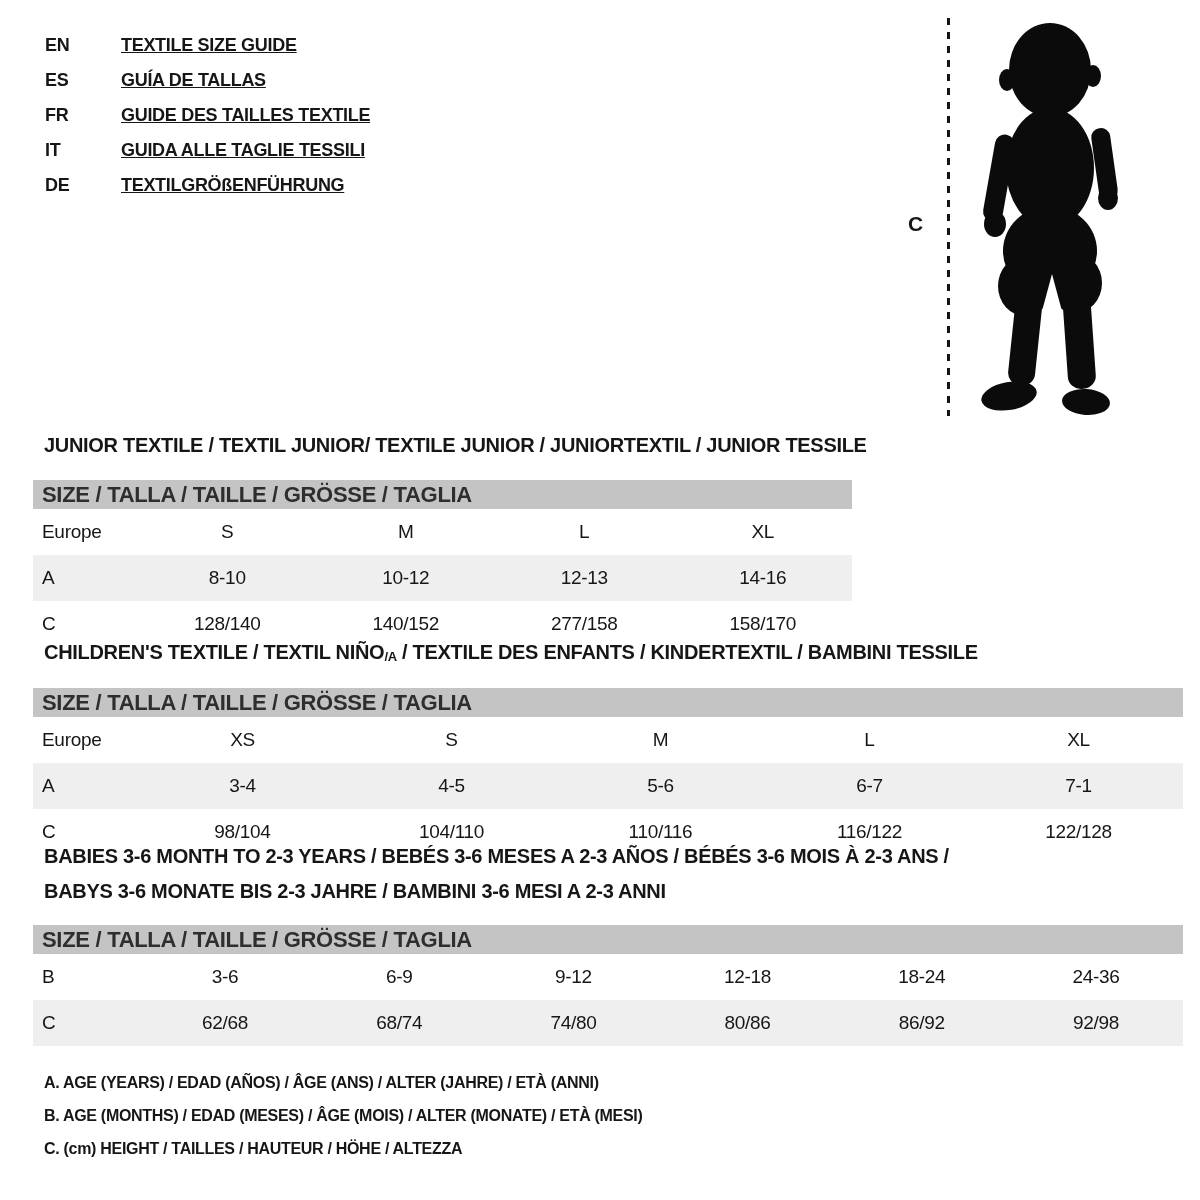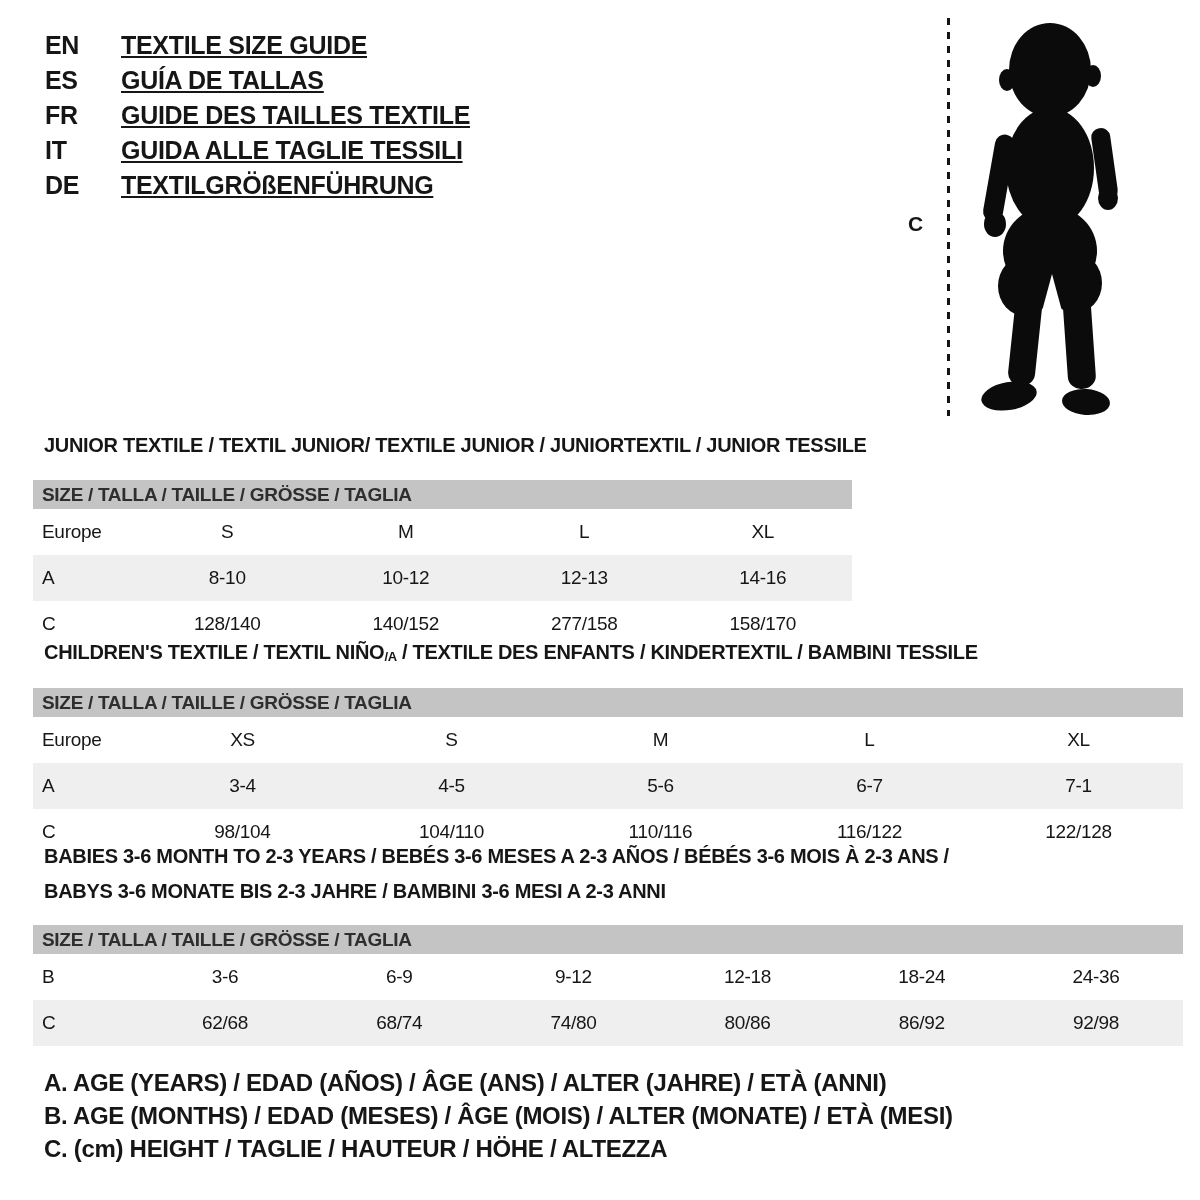--- a/index.html
+++ b/index.html
@@ -4,47 +4,47 @@
 <style>
   html,body{margin:0;padding:0;background:#ffffff;}
   #page{
     position:relative;width:1200px;height:1200px;background:#ffffff;overflow:hidden;
     font-family:"Liberation Sans", sans-serif;color:#161616;letter-spacing:-0.3px;
   }
   .abs{position:absolute;}
 
   
   #lang-block{left:45px;top:28px;}
-  .lang-row{display:flex;height:35px;align-items:center;font-size:25px;font-weight:bold;}
+  .lang-row{display:flex;height:35px;align-items:center;font-size:18px;font-weight:bold;}
   .lang-code{width:76px;}
   .lang-title{white-space:nowrap;text-decoration:underline;}
 
   
   #measure-line{left:947px;top:18px;width:3px;height:398px;
     background:repeating-linear-gradient(to bottom,#141414 0 7px,transparent 7px 14px);}
   #c-label{left:908px;top:212px;font-size:21px;font-weight:bold;}
   #silhouette{left:962px;top:16px;}
 
   
   .section-title{font-size:20px;font-weight:bold;white-space:nowrap;}
   .sub-a{font-size:13px;vertical-align:-2px;font-weight:bold;}
 
   
   .size-table{position:absolute;}
   .bar{height:29px;background:#c4c4c4;display:flex;align-items:center;
-       font-size:19px;font-weight:bold;color:#2e2e2e;padding-left:9px;box-sizing:border-box;}
+       font-size:22px;font-weight:bold;color:#2e2e2e;padding-left:9px;box-sizing:border-box;}
   .trow{display:flex;height:46px;align-items:center;font-size:19px;}
   .trow.stripe{background:#efefef;}
   .cell{box-sizing:border-box;}
   .cell.label{width:105px;padding-left:9px;}
   .cell.v{flex:1;text-align:center;}
 
   
   #legend{left:44px;top:1066px;}
-  .legend-line{height:33px;display:flex;align-items:center;font-size:24px;font-weight:bold;white-space:nowrap;}
+  .legend-line{height:33px;display:flex;align-items:center;font-size:16px;font-weight:bold;white-space:nowrap;}
 </style>
 </head>
 <body>
 
 <div id="page">
 
   <div id="lang-block" class="abs">
     <div class="lang-row">
       <span class="lang-code">EN</span>
       <span class="lang-title">TEXTILE SIZE GUIDE</span>
@@ -175,16 +175,16 @@
       <div class="cell v">74/80</div>
       <div class="cell v">80/86</div>
       <div class="cell v">86/92</div>
       <div class="cell v">92/98</div>
     </div>
   </div>
 
   <div id="legend" class="abs">
     <div class="legend-line">A. AGE (YEARS) / EDAD (AÑOS) / ÂGE (ANS) / ALTER (JAHRE) / ETÀ (ANNI)</div>
     <div class="legend-line">B. AGE (MONTHS) / EDAD (MESES) / ÂGE (MOIS) / ALTER (MONATE) / ETÀ (MESI)</div>
-    <div class="legend-line">C. (cm) HEIGHT / TAGLIE / HAUTEUR / HÖHE / ALTEZZA</div>
+    <div class="legend-line">C. (cm) HEIGHT / TAILLES / HAUTEUR / HÖHE / ALTEZZA</div>
   </div>
 
 </div>
 
 </body></html>

